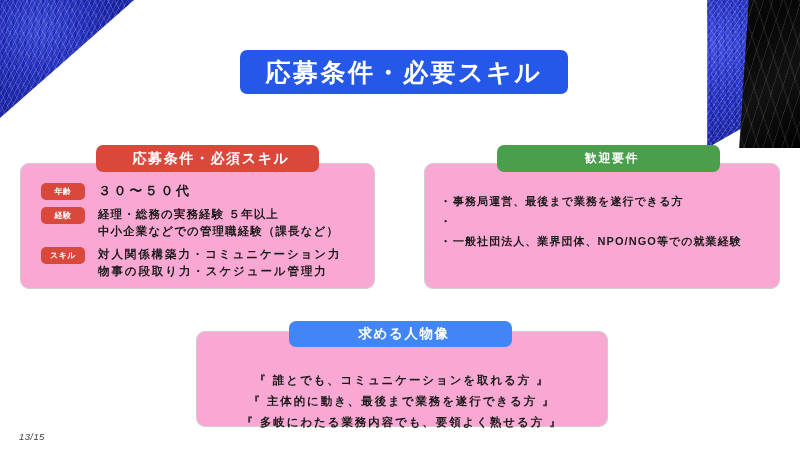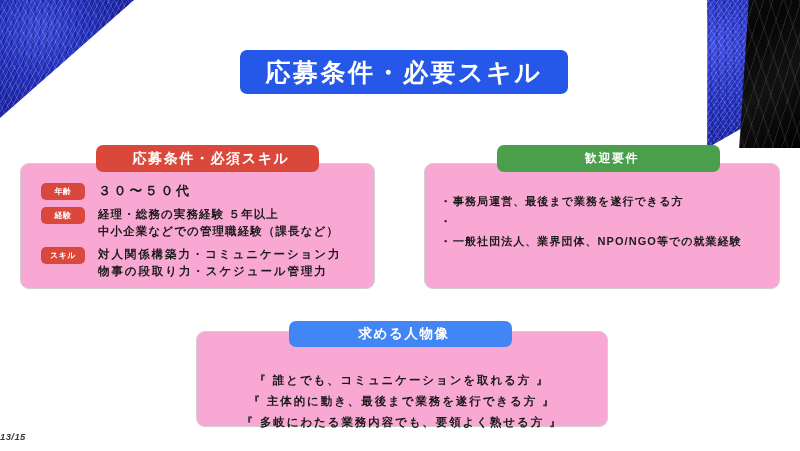--- a/index.html
+++ b/index.html
@@ -195,24 +195,24 @@
     font-size: 11.5px;
     font-weight: bold;
     letter-spacing: 1.9px;
     line-height: 21px;
     white-space: nowrap;
   }
 
   
   .page-num {
     position: absolute;
-    left: 0; bottom: 9px;
+    left: 19px; bottom: 9px;
     font-size: 9.5px;
     font-style: italic;
-    font-weight: bold;
+    font-weight: normal;
     color: #3a3a3a;
     letter-spacing: .4px;
     margin-top: 28px;
   }
 </style>
 </head>
 <body>
 
 <div class="slide">
 

